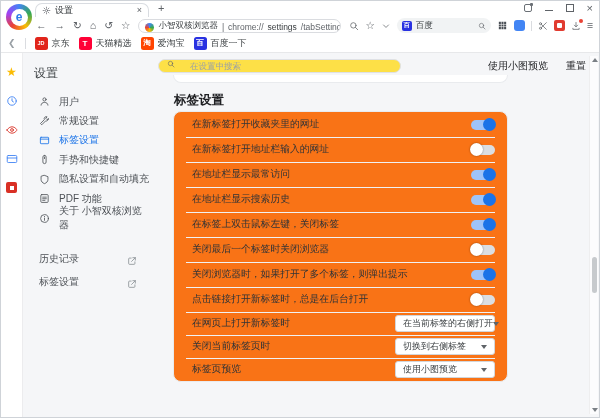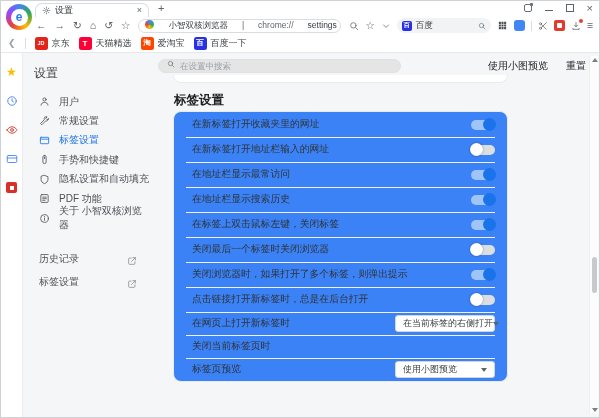--- a/index.html
+++ b/index.html
@@ -26,21 +26,21 @@
   .theme-ic{width:8px;height:8px;border:1px solid #6a6f75;border-radius:2px;position:relative}
   .theme-ic:after{content:'';position:absolute;right:-2px;top:-2px;width:3px;height:3px;background:#6a6f75;border-radius:1px}
   .min-ic{width:8px;height:1.4px;background:#5f6368;margin-top:5px}
   .max-ic{width:8px;height:8px;border:1.2px solid #5f6368}
   .close-ic{font-size:11px;line-height:10px;color:#5f6368}
 
   
   .toolbar{height:17px;background:#fff;display:flex;align-items:center;padding-left:35px;gap:8px;color:#5f6368}
   .nav-g{font-size:10.5px;line-height:1;color:#5f6368}
   .addr{width:236px;height:14px;border:1px solid #dadce0;border-radius:8px;background:#fff;
-        display:flex;align-items:flex-start;gap:14px;padding:0 6px;overflow:hidden;white-space:nowrap}
+        display:flex;align-items:flex-end;gap:4px;padding:0 6px;overflow:hidden;white-space:nowrap}
   .globe{width:9px;height:9px;border-radius:50%;flex:0 0 auto;
         background:conic-gradient(#4285f4,#34a853,#fbbc05,#ea4335,#4285f4)}
   .addr span{font-size:8.5px;color:#5f6368}
   .addr .site{color:#3c4043}
   .addr .bold{font-weight:normal;color:#3c4043}
   .rcluster{margin-left:auto;display:flex;align-items:center;gap:6px;padding-right:6px}
   .rcluster .mini{width:10px;height:10px;color:#5f6368}
   .sbox{width:94px;height:15px;background:#f1f3f4;border-radius:8px;display:flex;align-items:center;gap:4px;padding:0 5px}
   .sbox .bico{width:10px;height:10px;border-radius:2px;background:#2932e1;color:#fff;font-size:6.5px;
         display:flex;align-items:center;justify-content:center;font-weight:bold}
@@ -78,34 +78,34 @@
   .sn-title{font-size:12px;color:#3c4043;margin-bottom:10px;padding-left:3px}
   .sn-item{height:19.4px;display:flex;align-items:center;gap:9px;padding-left:8px;font-size:10px;color:#4d5156;cursor:pointer}
   .sn-item svg{width:11px;height:11px;flex:0 0 auto}
   .sn-item[data-active="true"]{color:#1a73e8}
   .sn-links{margin-top:15px}
   .sn-link{height:23px;display:flex;align-items:flex-end;padding:0 12px 0 8px;font-size:10px;color:#4d5156;cursor:pointer}
   .sn-link svg{margin-left:auto;width:10px;height:10px;color:#80868b}
 
   .content{flex:1;position:relative}
   .searchrow{position:absolute;top:0;left:0;right:0;height:26px;display:flex;align-items:center;padding-left:9px;z-index:3}
-  .spill{width:243px;height:14px;background:#e5e5e5;border:1px solid #dfe1e5;border-radius:8px;
-         display:flex;gap:5px;padding:0 8px}
+  .spill{width:243px;height:14px;background:#fde047;border:1px solid #dfe1e5;border-radius:8px;
+         display:flex;gap:15px;padding:0 8px}
   .spill svg{width:8px;height:8px;color:#5f6368;flex:0 0 auto}
   .spill input{border:none;outline:none;background:transparent;font-size:8.5px;color:#3c4043;width:100%;
          font-family:"Liberation Sans","DejaVu Sans",sans-serif}
   .spill input::placeholder{color:#9aa0a6}
   .topbtns{margin-left:auto;display:flex;gap:18px;padding-right:13px;font-size:10px;color:#202124}
   .topbtns span{cursor:pointer;white-space:nowrap}
 
   .cardstub{position:absolute;top:22px;left:24px;width:335px;height:8px;background:#fff;
          border:1px solid #e9ebee;border-top:none;border-radius:0 0 8px 8px}
   .sect-title{position:absolute;top:39px;left:25px;font-size:12.5px;font-weight:bold;color:#202124}
 
-  .card{position:absolute;top:58px;left:24px;width:335px;background:#3b82f6;border:1px solid #e9ebee;border-radius:8px}
+  .card{position:absolute;top:58px;left:24px;width:335px;background:#f97316;border:1px solid #e9ebee;border-radius:8px}
   .row{height:25px;display:flex;align-items:center;padding:0 12px 0 18px;position:relative}
   .row+.row:after{content:'';position:absolute;top:0;left:12px;right:12px;height:1px;background:#f0f1f3}
   .rlabel{flex:1;font-size:9.8px;color:#2f3337;white-space:nowrap;overflow:hidden}
   .tg{width:24px;height:10px;border-radius:5px;position:relative;flex:0 0 auto;cursor:pointer}
   .tg[data-state="on"]{background:#9fc4f8}
   .tg[data-state="on"]:after{content:'';position:absolute;top:-1.5px;right:-1px;width:13px;height:13px;border-radius:50%;background:#1a73e8}
   .tg[data-state="off"]{background:#dbdee2}
   .tg[data-state="off"]:after{content:'';position:absolute;top:-1.5px;left:-1px;width:13px;height:13px;border-radius:50%;
         background:#fff;box-shadow:0 0 2px rgba(0,0,0,.45)}
   .row.sel{height:23px}
@@ -369,20 +369,24 @@
 
         <div class="row sel">
           <span class="rlabel">在网页上打开新标签时</span>
           <span class="selbox">
             <span class="sval">在当前标签的右侧打开</span>
             <span class="caret"></span>
           </span>
         </div>
         <div class="row sel">
           <span class="rlabel">关闭当前标签页时</span>
+          <span class="selbox">
+            <span class="sval">切换到右侧标签</span>
+            <span class="caret"></span>
+          </span>
         </div>
         <div class="row sel">
           <span class="rlabel">标签页预览</span>
           <span class="selbox">
             <span class="sval">使用小图预览</span>
             <span class="caret"></span>
           </span>
         </div>
       </div>
 

